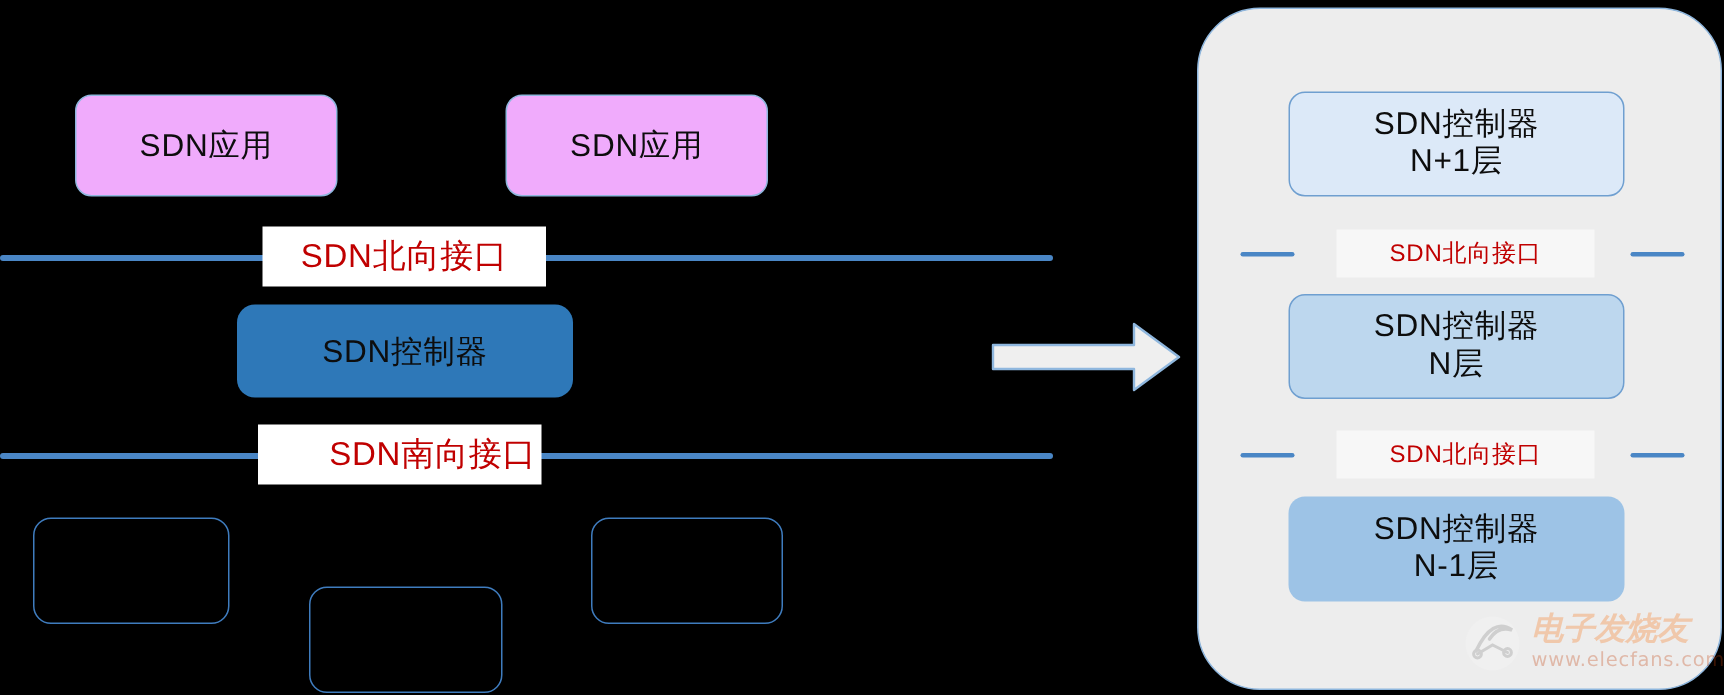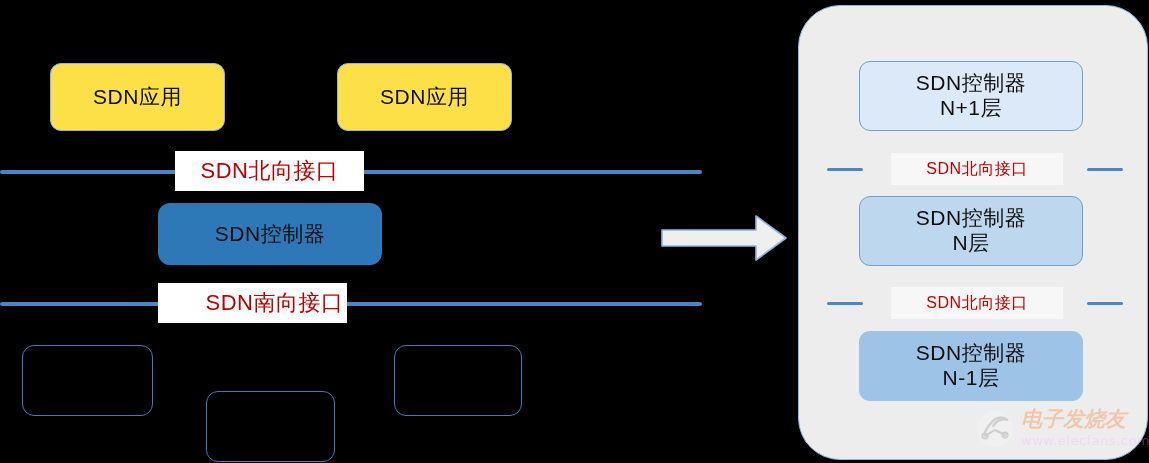--- a/index.html
+++ b/index.html
@@ -14,21 +14,21 @@
     position: relative;
     width: 1149px;
     height: 463px;
     background: #000000;
     overflow: hidden;
   }
 
   
   .app-box {
     position: absolute;
-    background: #fde047;
+    background: #f0abfc;
     border: 1px solid #8FB7DE;
     border-radius: 11px;
     display: flex;
     align-items: center;
     justify-content: center;
     color: #0D0D0D;
     font-size: 21px;
     letter-spacing: 0.5px;
     box-sizing: border-box;
   }
@@ -49,21 +49,21 @@
     background: #FFFFFF;
     color: #C00000;
     font-size: 22px;
     display: flex;
     align-items: center;
     justify-content: center;
     letter-spacing: 0.5px;
     box-sizing: border-box;
   }
   #north-label { left: 175px; top: 151px; width: 189px; height: 40px; }
-  #south-label { left: 158px; top: 283px; width: 189px; height: 40px; padding-left: 44px; }
+  #south-label { left: 172px; top: 283px; width: 189px; height: 40px; padding-left: 44px; }
 
   #controller-box {
     position: absolute;
     left: 158px; top: 203px;
     width: 224px; height: 62px;
     background: #2E78B8;
     border-radius: 12px;
     display: flex;
     align-items: center;
     justify-content: center;
@@ -190,21 +190,21 @@
     font-style: italic;
     font-weight: bold;
     color: #f97316;
     white-space: nowrap;
   }
   #watermark .wm-url {
     position: absolute;
     left: 46px; top: 28px;
     font-family: "DejaVu Sans", sans-serif;
     font-size: 13px;
-    color: #f0abfc;
+    color: #c2410c;
     letter-spacing: 0.5px;
     white-space: nowrap;
     text-align: center;
   }
 </style>
 </head>
 <body>
 
 <div id="stage">
 

